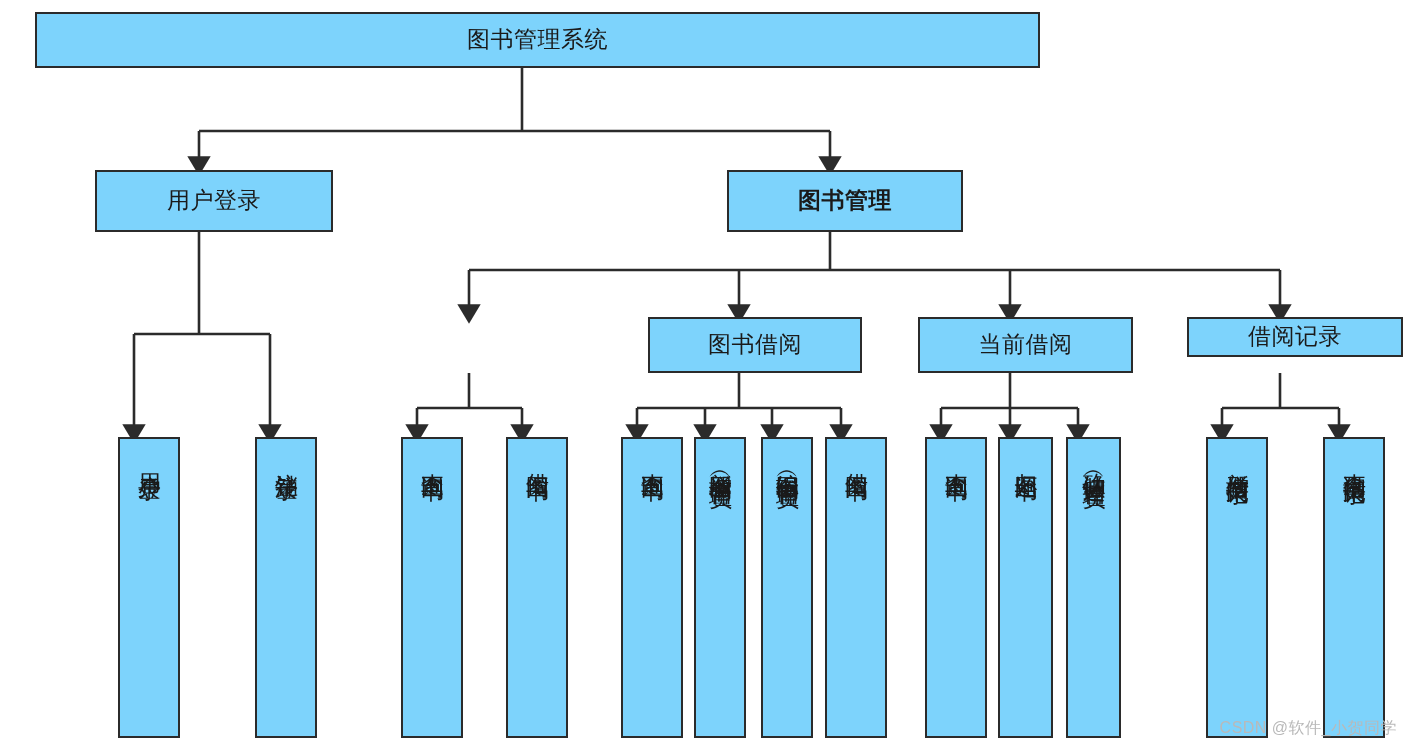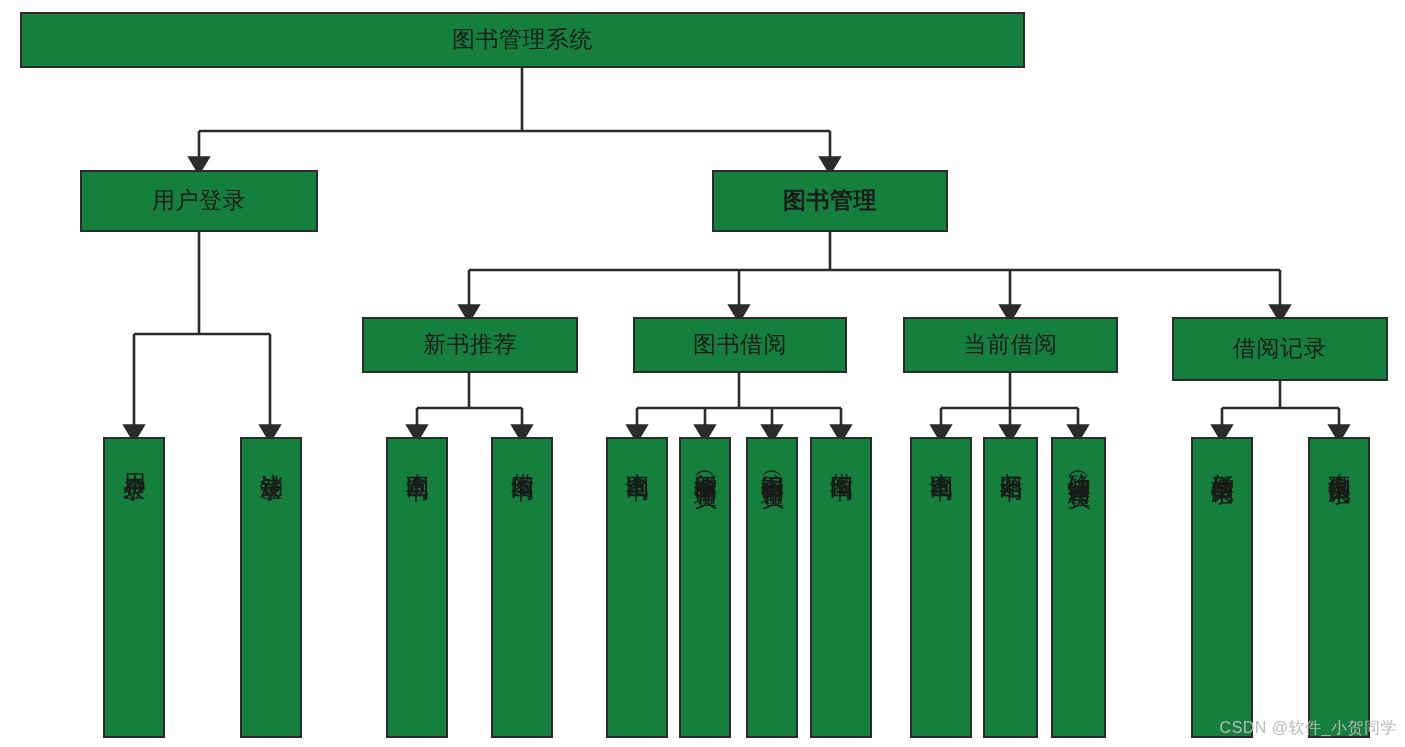--- a/index.html
+++ b/index.html
@@ -23,25 +23,26 @@
     left: 0;
     top: 0;
     width: 1405px;
     height: 747px;
     pointer-events: none;
   }
   .node {
     position: absolute;
     box-sizing: border-box;
     border: 2.5px solid #2b2b2b;
-    background: #15803d;
+    background: #7dd3fc;
     display: flex;
     align-items: center;
     justify-content: center;
     text-align: center;
+    margin-left: 15px;
   }
   .node .label {
     font-size: 23px;
     line-height: 1.18;
     letter-spacing: 0.5px;
     color: #1a1a1a;
     white-space: nowrap;
   }
   .node.leaf {
     align-items: flex-start;
@@ -125,30 +126,27 @@
     <span class="label">图书管理系统</span>
   </div>
 
   <div class="node" style="left:80px; top:170px; width:238px; height:62px;">
     <span class="label">用户登录</span>
   </div>
   <div class="node" style="left:712px; top:170px; width:236px; height:62px;font-weight:bold;">
     <span class="label">图书管理</span>
   </div>
 
-  <div class="node" style="left:362px; top:317px; width:216px; height:56px;">
-    <span class="label">新书推荐</span>
-  </div>
   <div class="node" style="left:633px; top:317px; width:214px; height:56px;">
     <span class="label">图书借阅</span>
   </div>
   <div class="node" style="left:903px; top:317px; width:215px; height:56px;">
     <span class="label">当前借阅</span>
   </div>
-  <div class="node" style="left:1172px; top:317px; width:216px; height:64px;text-align:right;">
+  <div class="node" style="left:1172px; top:317px; width:216px; height:40px;text-align:right;">
     <span class="label">借阅记录</span>
   </div>
 
   <div class="node leaf" style="left:103px; top:437px; width:62px; height:301px;">
     <span class="label">用户登录</span>
   </div>
   <div class="node leaf" style="left:240px; top:437px; width:62px; height:301px;">
     <span class="label">注销登录</span>
   </div>
 

